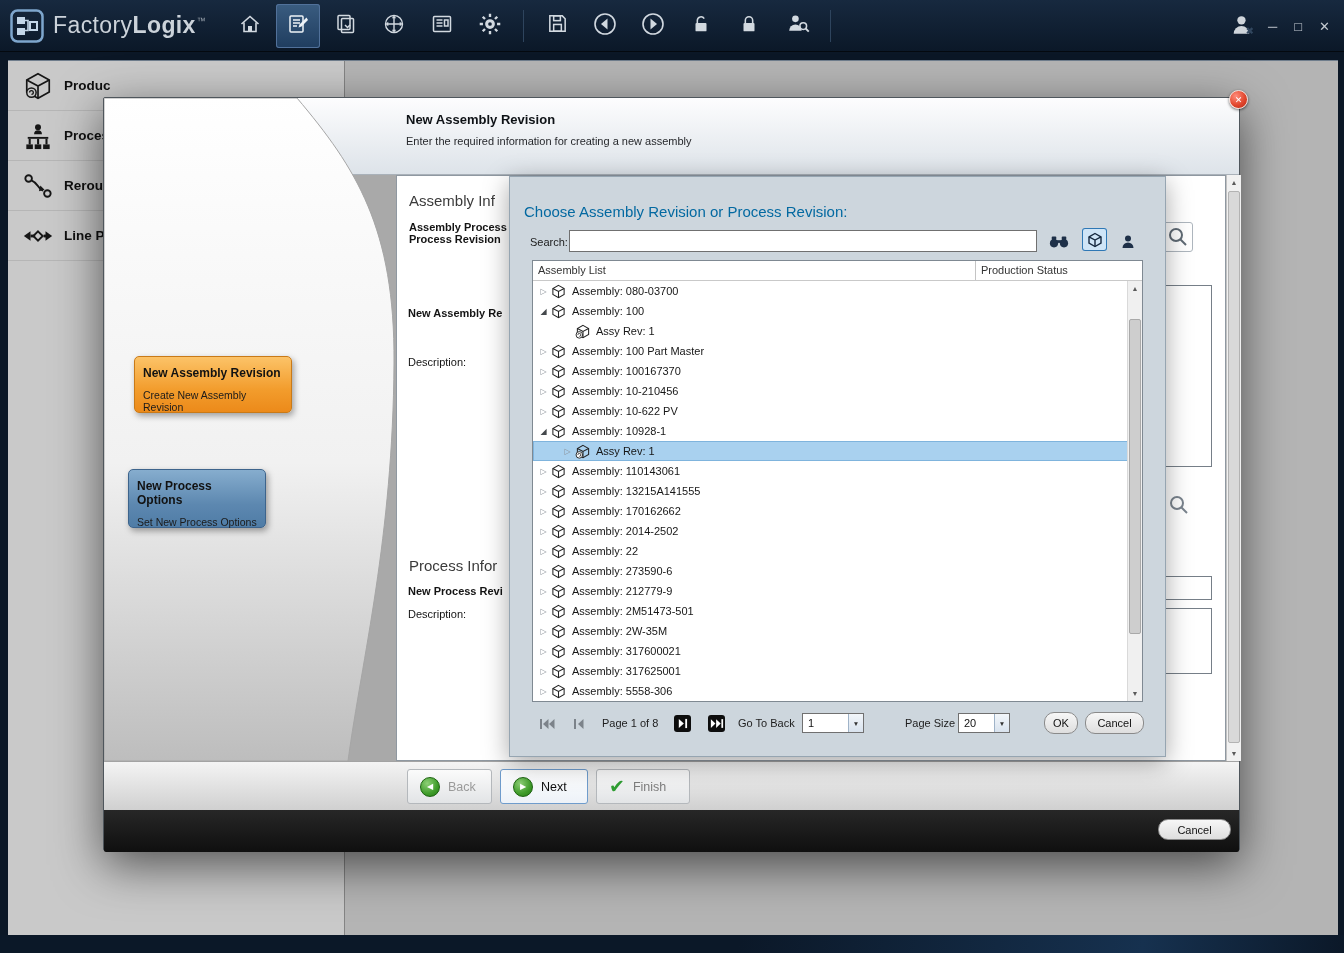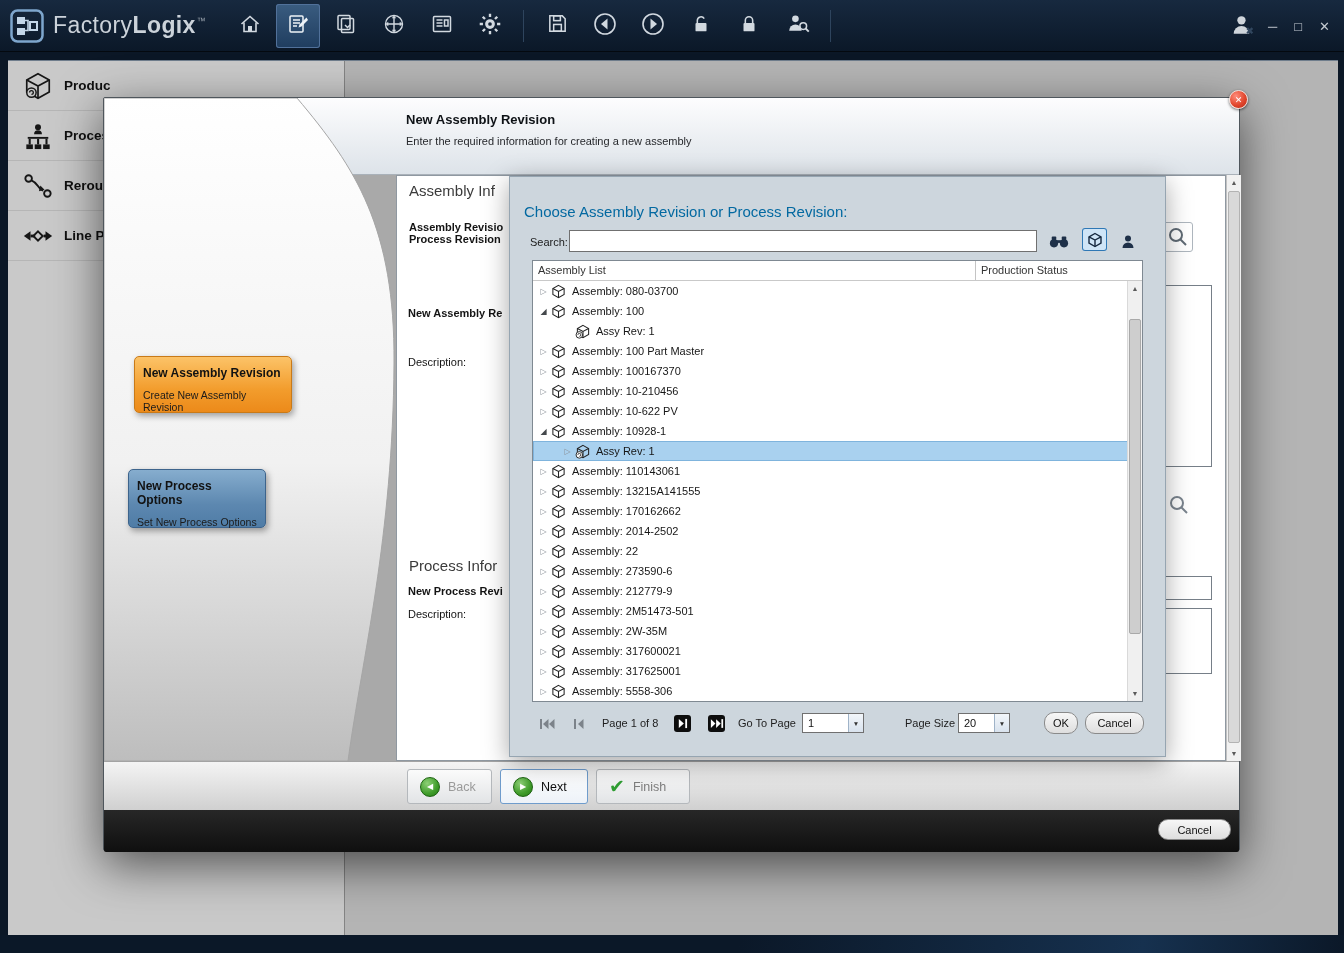--- a/index.html
+++ b/index.html
@@ -288,22 +288,22 @@
   <div class="stepbtn step-orange">
     <span class="st">New Assembly Revision</span>
     <span class="ss">Create New Assembly Revision</span>
   </div>
   <div class="stepbtn step-blue">
     <span class="st">New Process Options</span>
     <span class="ss">Set New Process Options</span>
   </div>
 
   <div class="wform">
-    <div class="fh" style="left:12px;top:6px">Assembly Inf</div>
-    <div class="flabel fbold" style="left:12px;top:45px">Assembly Revisio</div>
+    <div class="fh" style="left:12px;top:16px">Assembly Inf</div>
+    <div class="flabel fbold" style="left:12px;top:45px">Assembly Process</div>
     <div class="flabel fbold" style="left:12px;top:57px">Process Revision</div>
     <div class="flabel fbold" style="left:11px;top:131px">New Assembly Re</div>
     <div class="flabel" style="left:11px;top:180px">Description:</div>
     <div class="fh" style="left:12px;top:381px">Process Infor</div>
     <div class="flabel fbold" style="left:11px;top:409px">New Process Revi</div>
     <div class="flabel" style="left:11px;top:432px">Description:</div>
 
     <div class="searchbtn">
       <svg width="22" height="22" viewBox="0 0 22 22" fill="none" stroke="#5f6a74" stroke-width="2">
           <circle cx="9" cy="9" r="6"></circle>
@@ -623,21 +623,21 @@
           <rect x="9" y="1" width="2" height="10"></rect>
         </svg>
     </div>
     <div class="pgbtn pgblack" style="left:198px;top:538px">
       <svg width="14" height="11" viewBox="0 0 16 12" fill="#fff">
           <path d="M1 1 L6.2 6 L1 11 Z"></path>
           <path d="M7 1 L12.2 6 L7 11 Z"></path>
           <rect x="13" y="1" width="2" height="10"></rect>
         </svg>
     </div>
-    <div class="pgl" style="left:228px;top:540px">Go To Page</div>
+    <div class="pgl" style="left:228px;top:540px">Go To Back</div>
     <div class="combo" style="left:292px;top:536px;width:62px">
       <span class="cval">1</span>
       <span class="carr">▼</span>
     </div>
     <div class="pgl" style="left:395px;top:540px">Page Size</div>
     <div class="combo" style="left:448px;top:536px;width:52px">
       <span class="cval">20</span>
       <span class="carr">▼</span>
     </div>
     <div class="pbtn" style="left:534px;top:535px;width:34px">OK</div>

